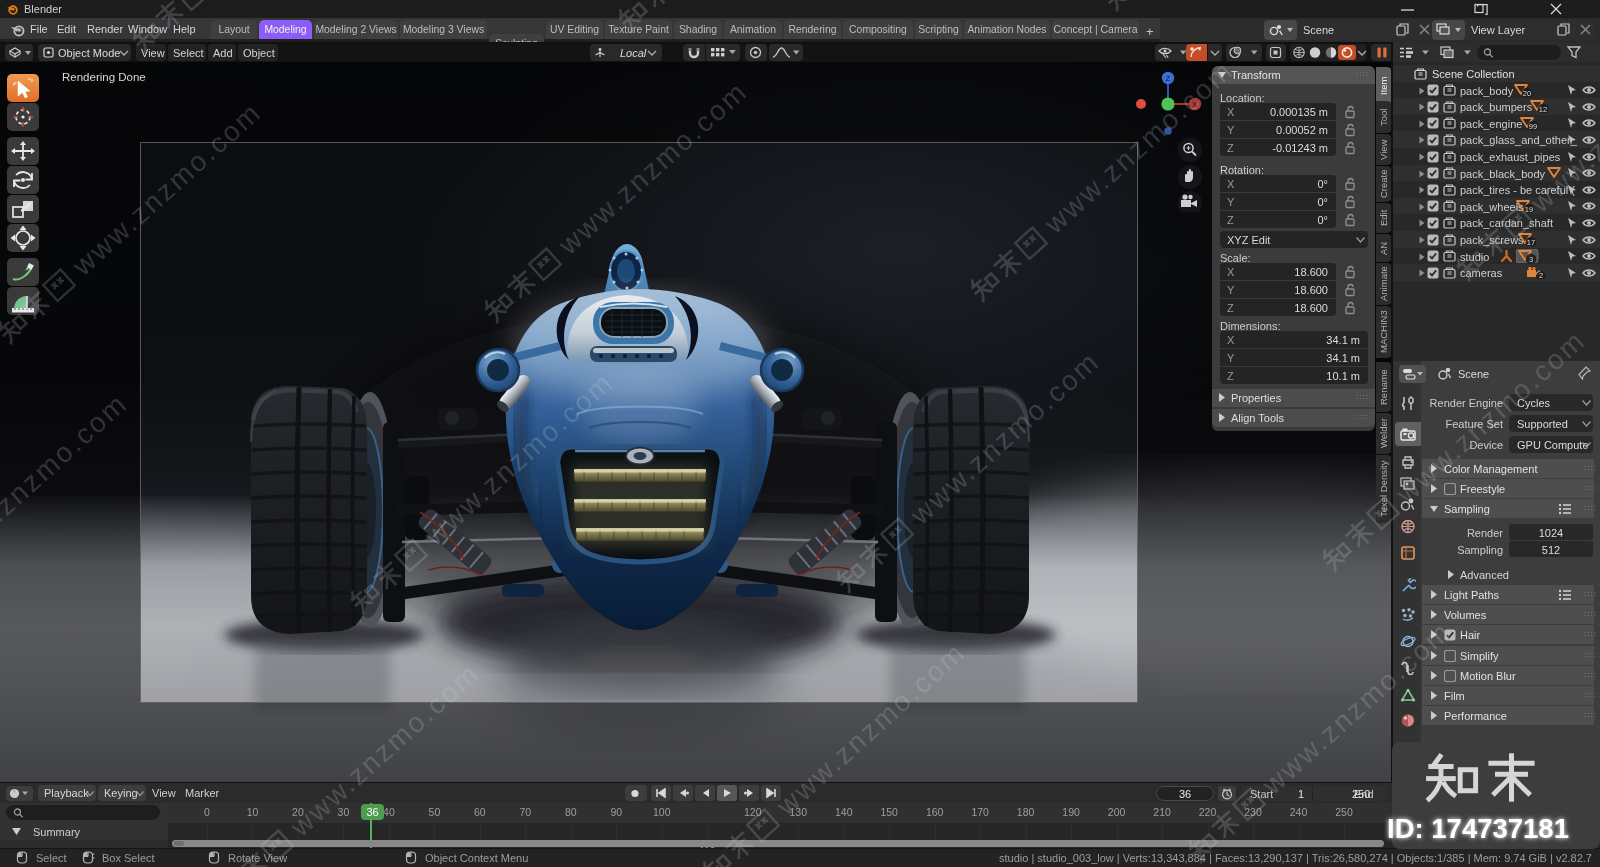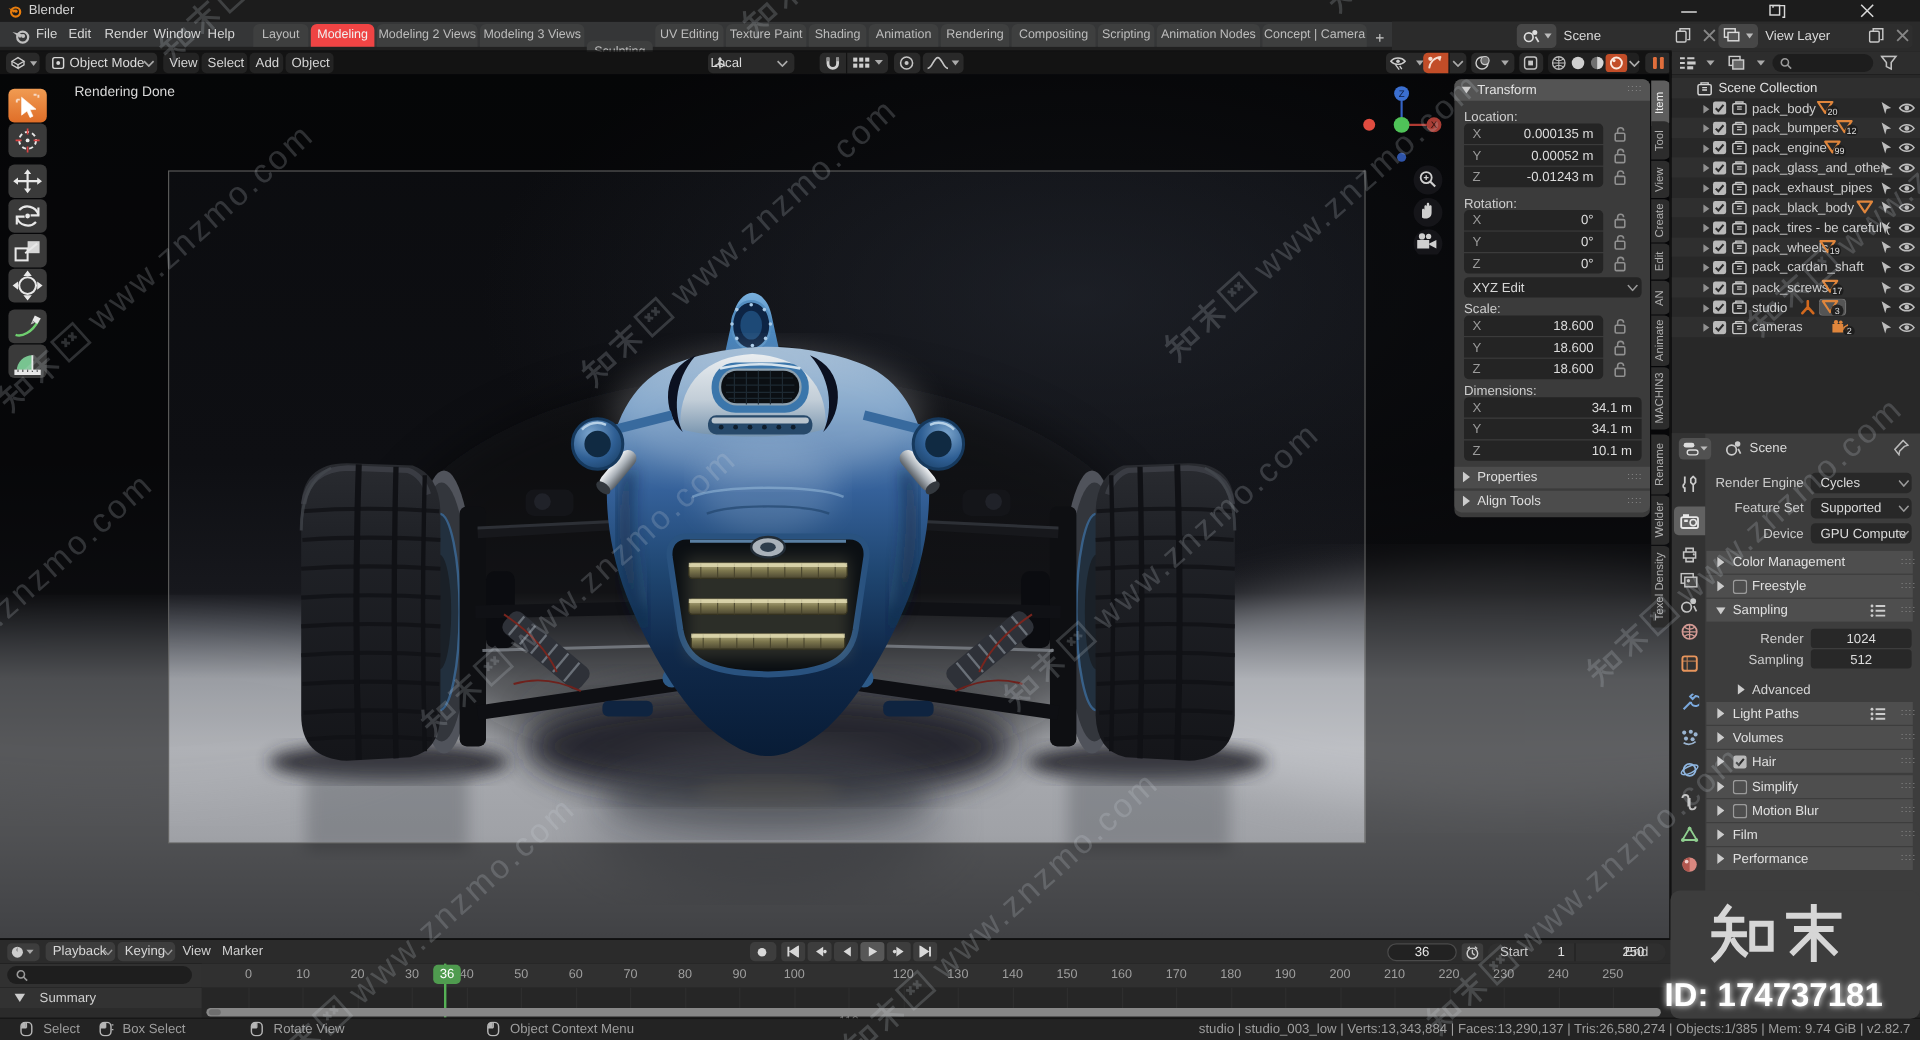--- a/index.html
+++ b/index.html
@@ -32,21 +32,21 @@
    <circle cx="14" cy="14" r="6.5" fill="none" stroke="#bfbfbf" stroke-width="2.6"></circle>
    <circle cx="14.5" cy="12.7" r="2.4" fill="#bfbfbf"></circle>
    <path d="M2 8 L14 11 L11 15 Z" fill="#bfbfbf"></path>
  </svg>
  <span class="tx" style="left:30px;top:5px;color:#d5d5d5;">File</span>
  <span class="tx" style="left:57px;top:5px;color:#d5d5d5;">Edit</span>
  <span class="tx" style="left:87px;top:5px;color:#d5d5d5;">Render</span>
  <span class="tx" style="left:128px;top:5px;color:#d5d5d5;">Window</span>
  <span class="tx" style="left:173px;top:5px;color:#d5d5d5;">Help</span>
  <div class="a" style="left:211px;top:2px;width:46px;height:19px;background:#3e3f3f;border-radius:5px 5px 0 0;color:#bdbdbd;text-align:center;line-height:19px;font-size:10.4px;overflow:hidden;">Layout</div>
-    <div class="a" style="left:259px;top:2px;width:53px;height:19px;background:#ef4444;border-radius:5px 5px 0 0;color:#f1f1f1;text-align:center;line-height:19px;font-size:10.4px;overflow:hidden;">Modeling</div>
+    <div class="a" style="left:259px;top:2px;width:53px;height:19px;background:#8b5cf6;border-radius:5px 5px 0 0;color:#f1f1f1;text-align:center;line-height:19px;font-size:10.4px;overflow:hidden;">Modeling</div>
     <div class="a" style="left:314px;top:2px;width:84px;height:19px;background:#3e3f3f;border-radius:5px 5px 0 0;color:#bdbdbd;text-align:center;line-height:19px;font-size:10.4px;overflow:hidden;">Modeling 2 Views</div>
     <div class="a" style="left:400px;top:2px;width:87px;height:19px;background:#3e3f3f;border-radius:5px 5px 0 0;color:#bdbdbd;text-align:center;line-height:19px;font-size:10.4px;overflow:hidden;">Modeling 3 Views</div>
     <div class="a" style="left:489px;top:16px;width:55px;height:19px;background:#3e3f3f;border-radius:5px 5px 0 0;color:#bdbdbd;text-align:center;line-height:19px;font-size:10.4px;overflow:hidden;">Sculpting</div>
     <div class="a" style="left:546px;top:2px;width:57px;height:19px;background:#3e3f3f;border-radius:5px 5px 0 0;color:#bdbdbd;text-align:center;line-height:19px;font-size:10.4px;overflow:hidden;">UV Editing</div>
     <div class="a" style="left:605px;top:2px;width:67px;height:19px;background:#3e3f3f;border-radius:5px 5px 0 0;color:#bdbdbd;text-align:center;line-height:19px;font-size:10.4px;overflow:hidden;">Texture Paint</div>
     <div class="a" style="left:674px;top:2px;width:48px;height:19px;background:#3e3f3f;border-radius:5px 5px 0 0;color:#bdbdbd;text-align:center;line-height:19px;font-size:10.4px;overflow:hidden;">Shading</div>
     <div class="a" style="left:724px;top:2px;width:58px;height:19px;background:#3e3f3f;border-radius:5px 5px 0 0;color:#bdbdbd;text-align:center;line-height:19px;font-size:10.4px;overflow:hidden;">Animation</div>
     <div class="a" style="left:784px;top:2px;width:57px;height:19px;background:#3e3f3f;border-radius:5px 5px 0 0;color:#bdbdbd;text-align:center;line-height:19px;font-size:10.4px;overflow:hidden;">Rendering</div>
     <div class="a" style="left:843px;top:2px;width:70px;height:19px;background:#3e3f3f;border-radius:5px 5px 0 0;color:#bdbdbd;text-align:center;line-height:19px;font-size:10.4px;overflow:hidden;">Compositing</div>
     <div class="a" style="left:915px;top:2px;width:47px;height:19px;background:#3e3f3f;border-radius:5px 5px 0 0;color:#bdbdbd;text-align:center;line-height:19px;font-size:10.4px;overflow:hidden;">Scripting</div>
@@ -104,21 +104,21 @@
  <div class="a" style="left:208px;top:1px;width:28px;height:17px;background:#232323;border-radius:4px;"></div>
  <span class="tx" style="left:213px;top:4px;color:#d5d5d5;">Add</span>
  <div class="a" style="left:238px;top:1px;width:40px;height:17px;background:#232323;border-radius:4px;"></div>
  <span class="tx" style="left:243px;top:4px;color:#d5d5d5;">Object</span>
 
  <div class="a" style="left:590px;top:1px;width:72px;height:17px;background:#292929;border-radius:4px;"></div>
  <svg class="a" style="left:594px;top:4px" width="12" height="11" viewBox="0 0 12 11">
    <path d="M6 1 v9 M1.5 8 L6 5.5 L10.5 8" stroke="#ccc" stroke-width="1.2" fill="none"></path>
    <circle cx="6" cy="2.4" r="1.4" fill="#ccc"></circle>
  </svg>
- <span class="tx" style="left:592px;top:4px;color:#dcdcdc;">Local</span>
+ <span class="tx" style="left:620px;top:4px;color:#dcdcdc;font-style:italic;">Local</span>
  <svg class="a" style="left:647px;top:7px" width="10" height="6" viewBox="0 0 10 6">
       <path d="M1 1 l4 4 l4 -4" fill="none" stroke="#aaa" stroke-width="1.4"></path>
     </svg>
  <div class="a" style="left:683px;top:1px;width:22px;height:17px;background:#292929;border-radius:4px 0 0 4px;"></div>
  <svg class="a" style="left:687px;top:3px" width="14" height="13" viewBox="0 0 14 13">
   <path d="M3 2 v5 a4 4 0 0 0 8 0 v-5" fill="none" stroke="#cfcfcf" stroke-width="2.4"></path>
   <path d="M3 2 v3 M11 2 v3" stroke="#8a8a8a" stroke-width="2.4"></path>
  </svg>
  <div class="a" style="left:706px;top:1px;width:34px;height:17px;background:#292929;border-radius:0 4px 4px 0;"></div>
  <svg class="a" style="left:710px;top:4px" width="28" height="11" viewBox="0 0 28 11">

